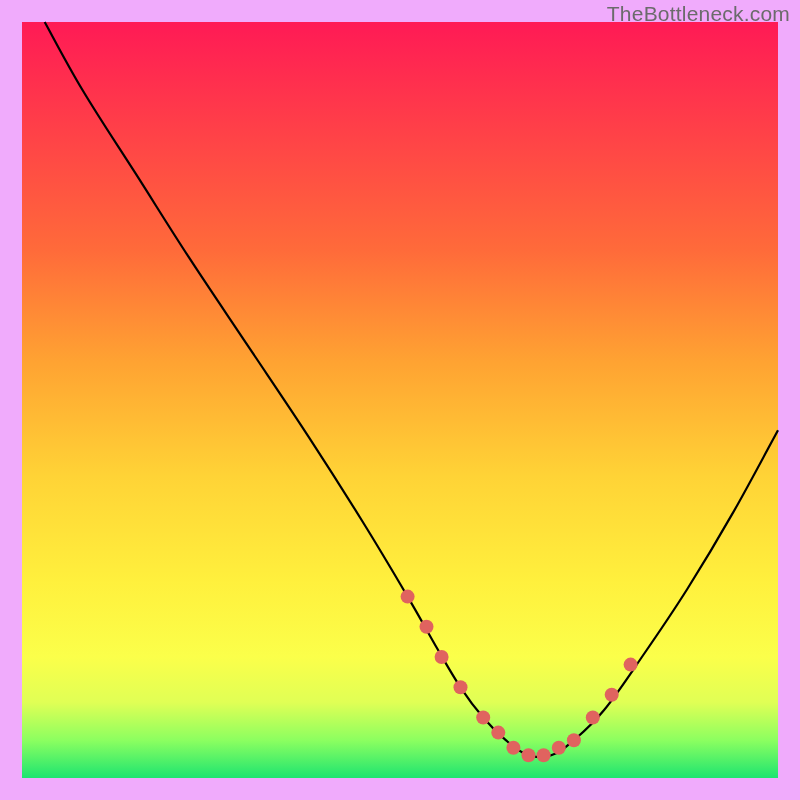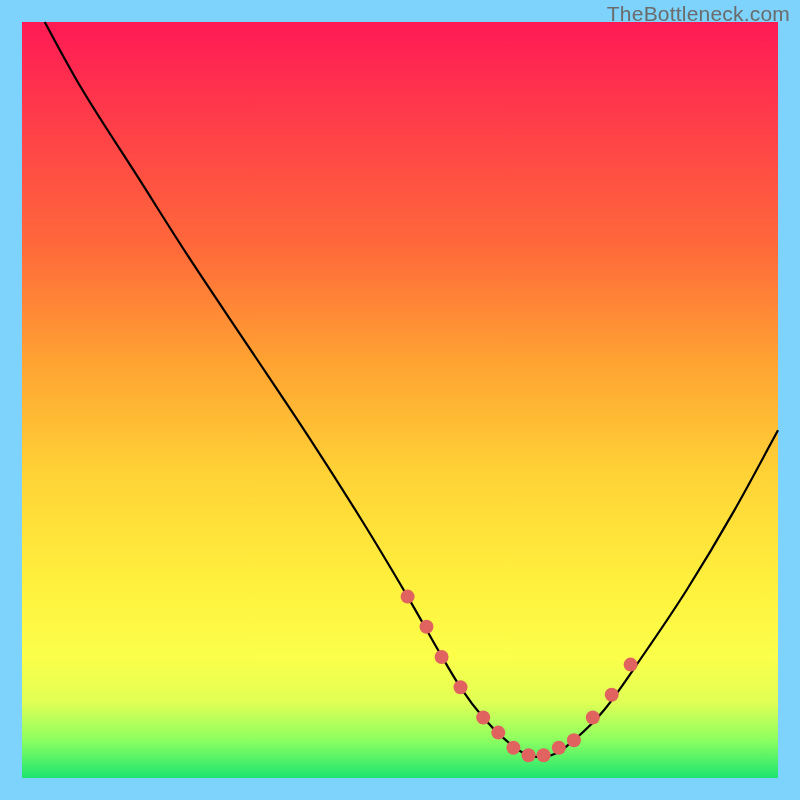--- a/index.html
+++ b/index.html
@@ -10,21 +10,21 @@
     background: #000;
     overflow: hidden;
     font-family: Arial, Helvetica, sans-serif;
   }
   .frame {
     position: absolute;
     left: 0;
     top: 0;
     width: 800px;
     height: 800px;
-    background: #7dd3fc;
+    background: #f0abfc;
   }
   .plot {
     position: absolute;
     
     left: 22px;
     top: 22px;
     width: 756px;
     height: 756px;
     
     background: linear-gradient(

